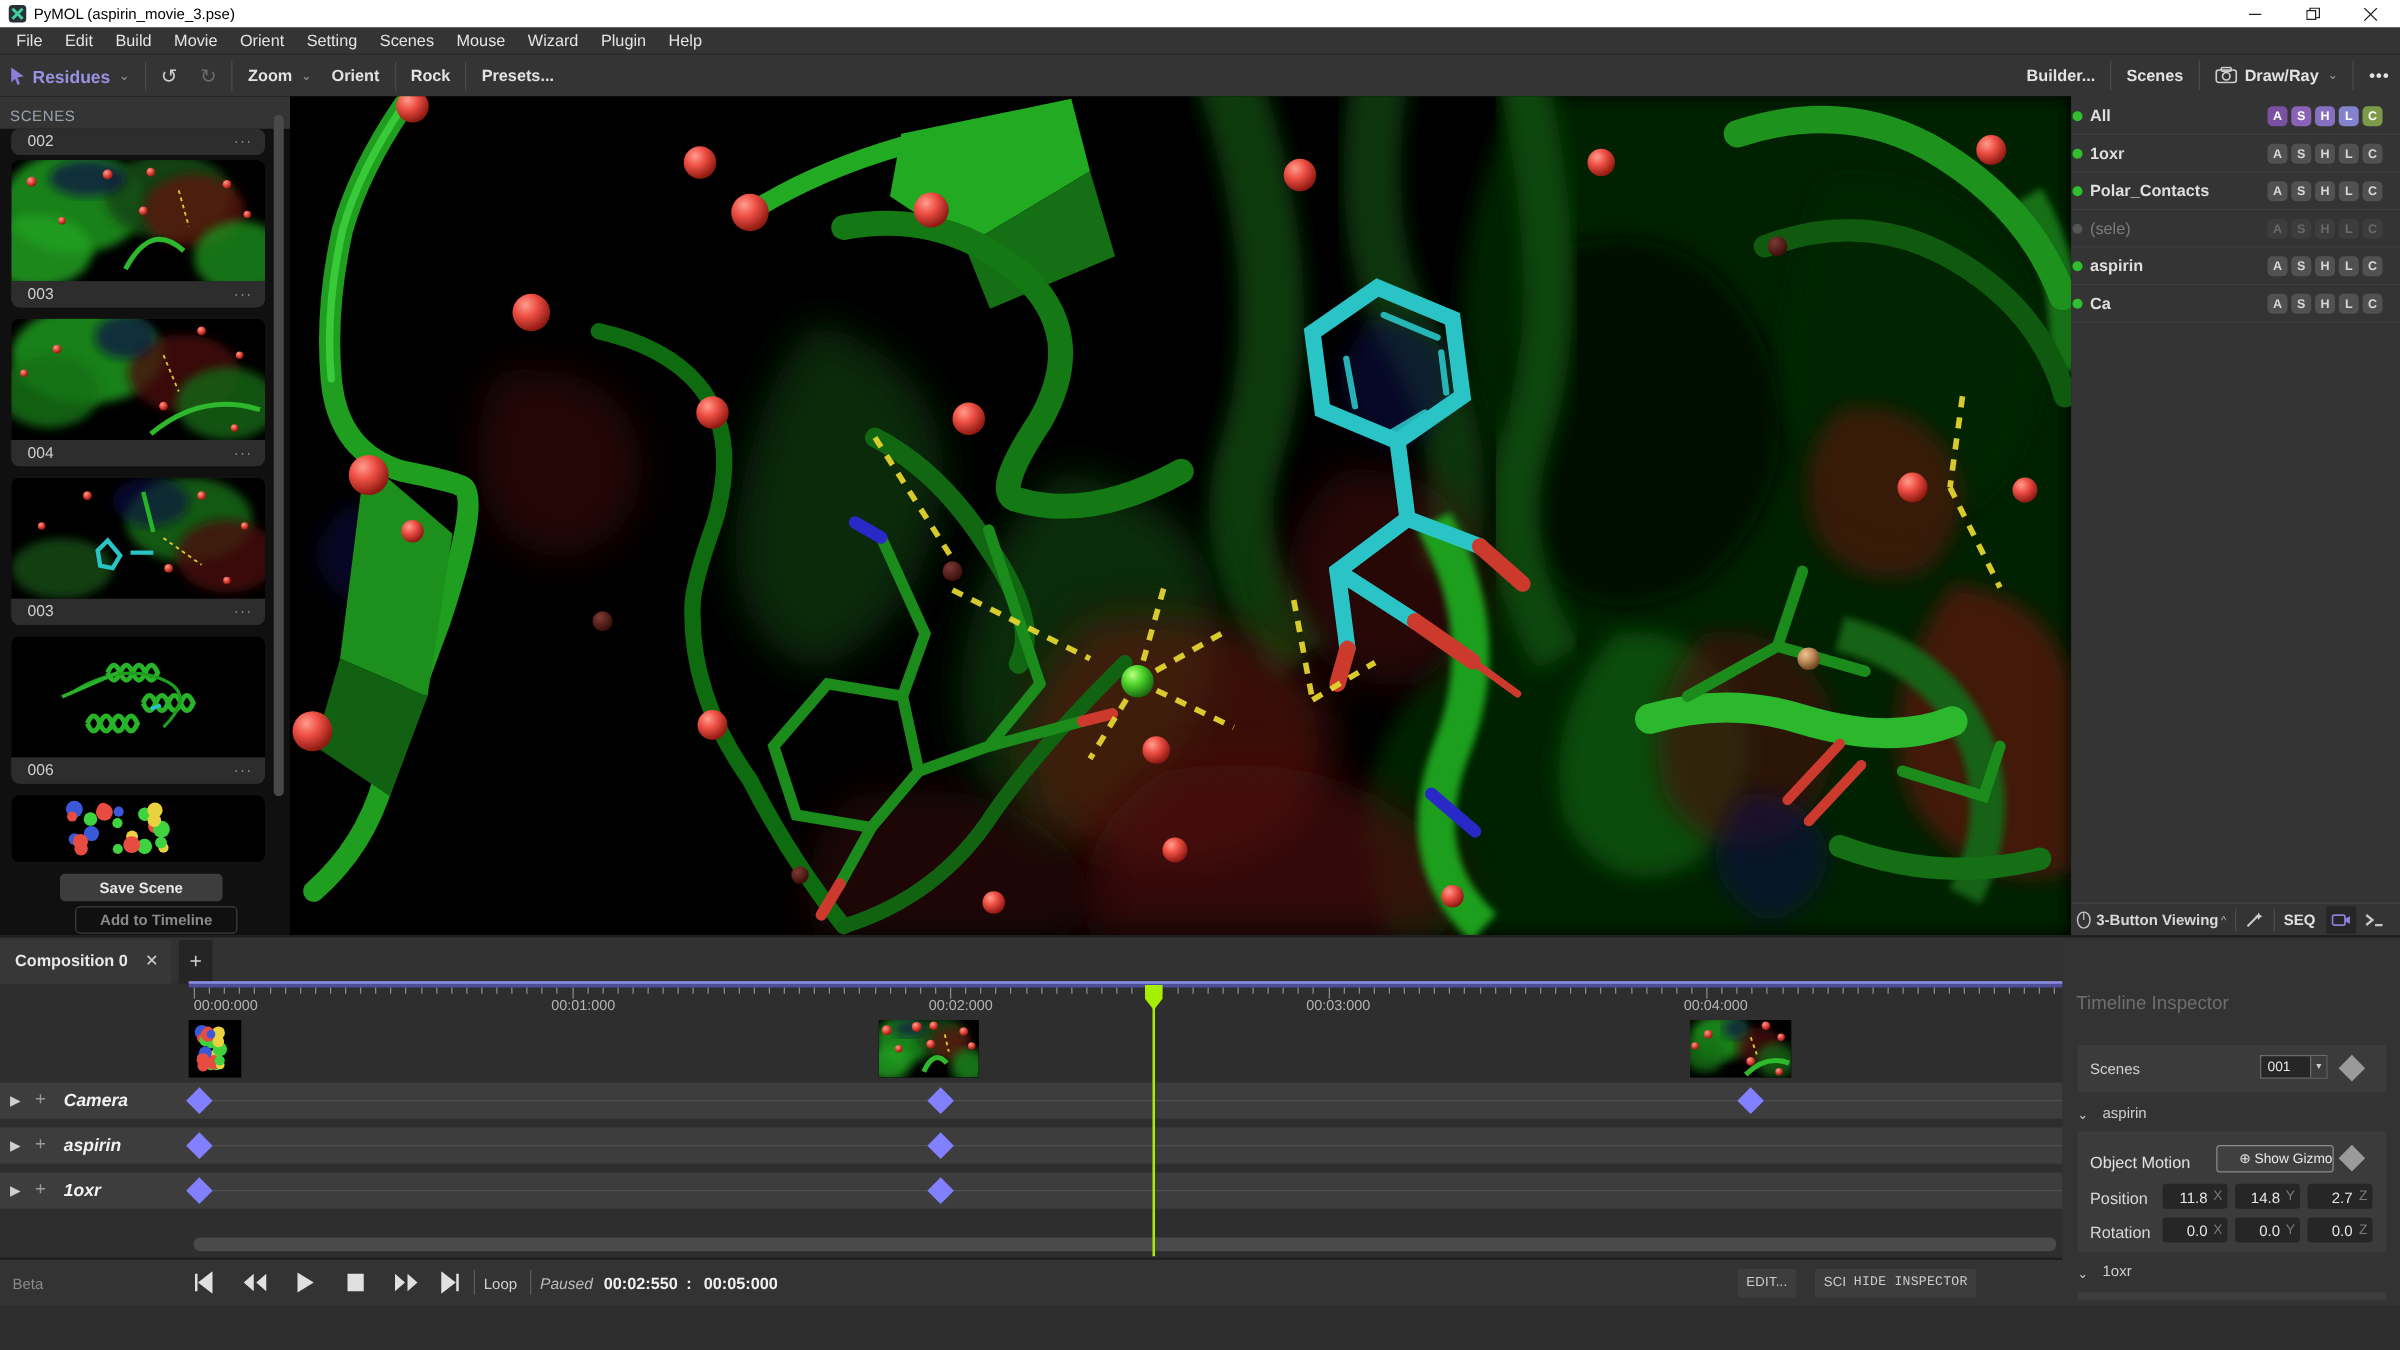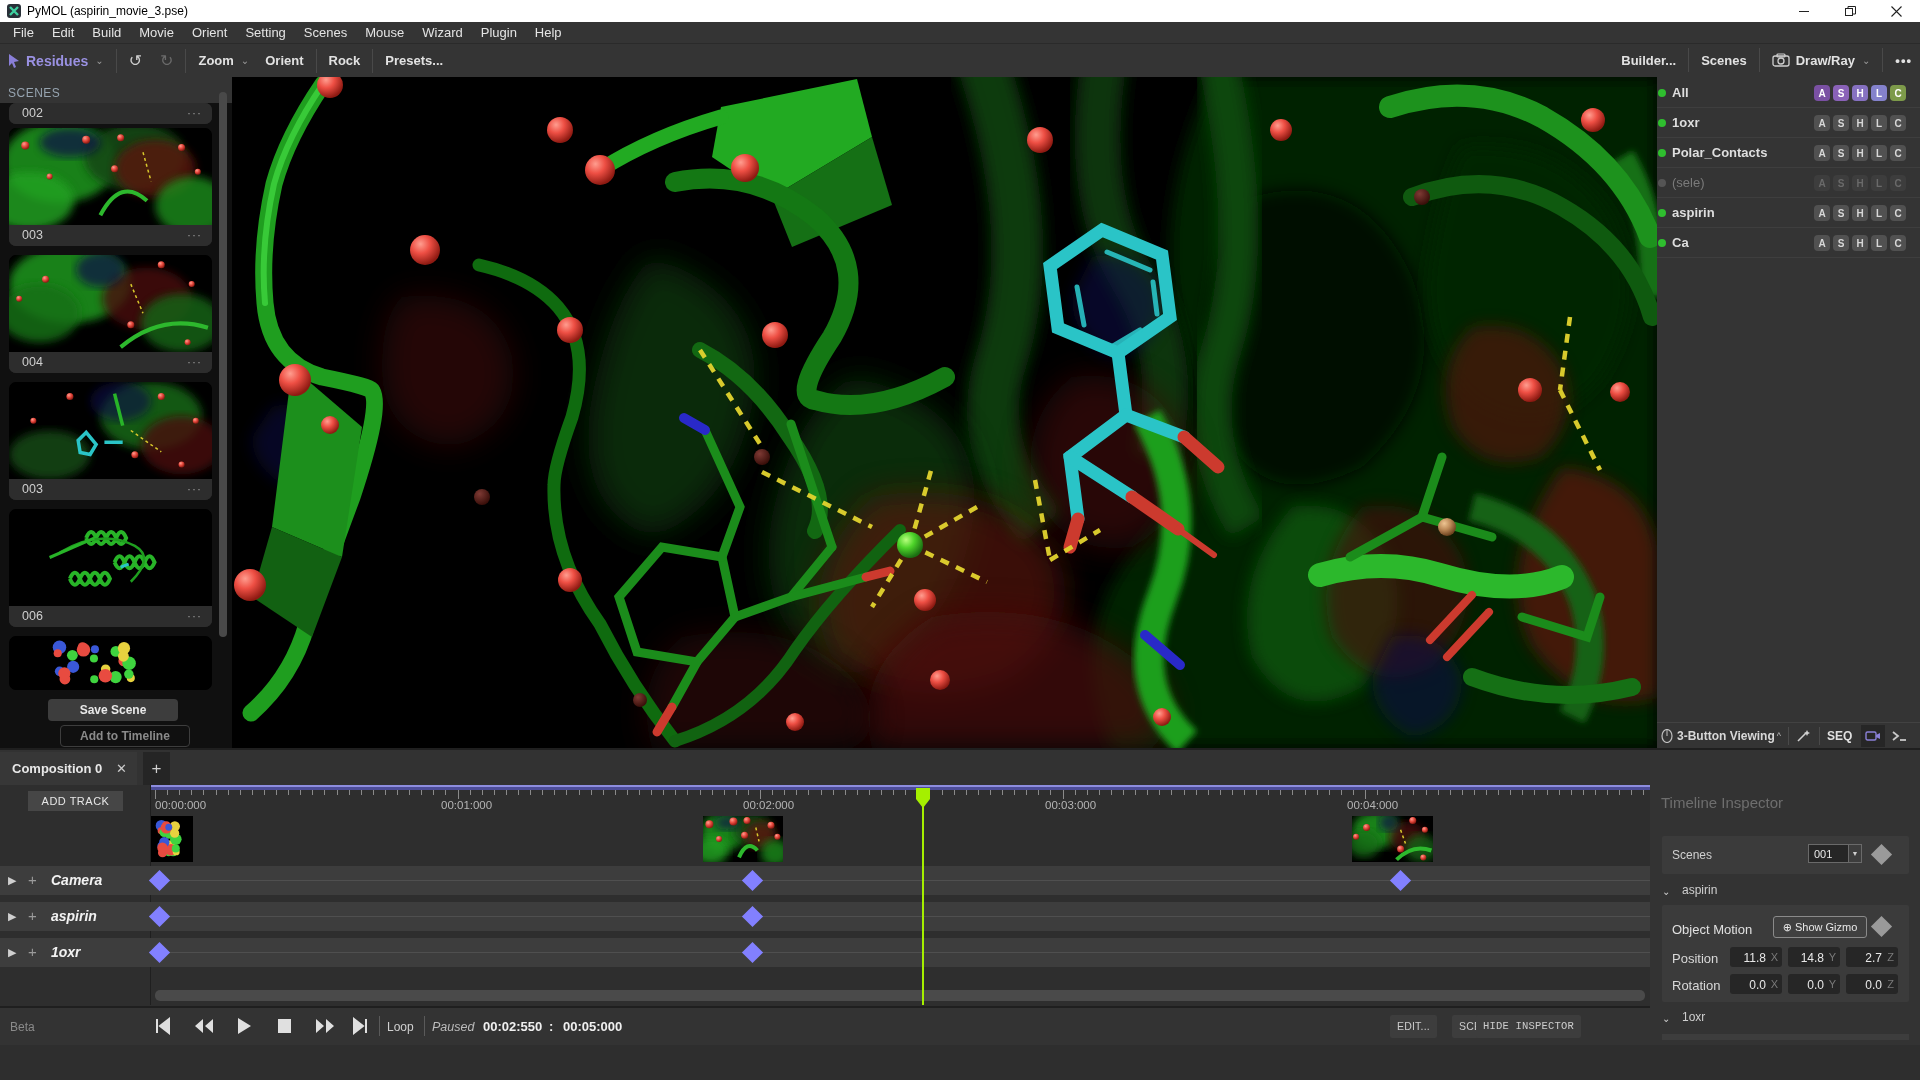--- a/index.html
+++ b/index.html
@@ -109,21 +109,21 @@
   #scenes-box { top:86px; height:38px; }
   #scenes-label { position:absolute; left:10px; top:12px; font-size:12px; color:#d0d0d0; }
   #scene-select { position:absolute; left:146px; top:8px; width:54px; height:19px; background:#262626; border:1px solid #6a6a6a; }
   #scene-select-value { position:absolute; left:5px; top:3px; font-size:11px; color:#e8e8e8; }
   #scene-select-arrow { position:absolute; right:0px; top:0px; width:13px; height:17px; background:#3d3d3d; border-left:1px solid #6a6a6a; color:#cfcfcf; font-size:7px; text-align:center; line-height:17px; }
   .kf-gray { position:absolute; width:15px; height:15px; background:#9a9a9a; transform:rotate(45deg); }
   .sect-head { position:absolute; left:12px; font-size:12px; color:#cfcfcf; }
   .sect-chev { position:absolute; left:12px; font-size:10px; color:#cfcfcf; }
   #obj-box { top:155px; height:97px; }
   #objmotion-label { position:absolute; left:10px; top:17px; font-size:13px; color:#e0e0e0; }
-  #showgizmo-btn { position:absolute; left:111px; top:11px; width:94px; height:22px; background:#404040; border:1px solid #8a8a8a; border-radius:3px; color:#e8e8e8; font-size:11px; text-align:center; line-height:20px; }
+  #showgizmo-btn { position:absolute; left:111px; top:11px; width:94px; height:22px; background:#404040; border:1px solid #8a8a8a; border-radius:3px; color:#e8e8e8; font-size:11px; text-align:right; line-height:20px; }
   .vec-label { position:absolute; left:10px; font-size:13px; color:#d8d8d8; }
   .vec-field { position:absolute; width:52px; height:20px; background:#262626; border-radius:3px; }
   .vec-val { position:absolute; right:16px; top:4px; font-size:12px; color:#e8e8e8; }
   .vec-axis { position:absolute; right:4px; top:4px; font-size:11px; color:#7a7a7a; }
   #insp-scroll { position:absolute; left:12px; top:284px; width:247px; height:6px; background:#3d3d3d; }
 
   
   #promptbar { position:absolute; left:0; top:297px; width:1920px; height:35px; background:#222222; }
   #prompt-label { position:absolute; left:12px; top:9px; font-size:13.5px; font-weight:700; color:#7b79ff; }
   #prompt-input { position:absolute; left:72px; top:3px; width:1848px; height:32px; background:#3e3e3e; }
@@ -816,23 +816,20 @@
       </div>
     <div id="ruler-labels">
         <div class="ruler-label" style="left:4px;">00:00:000</div>
         <div class="ruler-label" style="left:290px;">00:01:000</div>
         <div class="ruler-label" style="left:592px;">00:02:000</div>
         <div class="ruler-label" style="left:894px;">00:03:000</div>
         <div class="ruler-label" style="left:1196px;">00:04:000</div>
       </div>
   </div>
 
-  <div id="leftcol">
-    <div id="addtrack-btn">ADD TRACK</div>
-  </div>
 
   <div id="track-rows">
       <div class="track-row" style="top: 118px;">
         <div class="centerline"></div>
     <span class="th-arrow">▶</span>
     <span class="th-plus">+</span>
     <span class="th-label">Camera</span>
         <div class="kf" style="left:151.5px; top:7px;"></div>
         <div class="kf" style="left:744.5px; top:7px;"></div>
         <div class="kf" style="left:1392.5px; top:7px;"></div>

